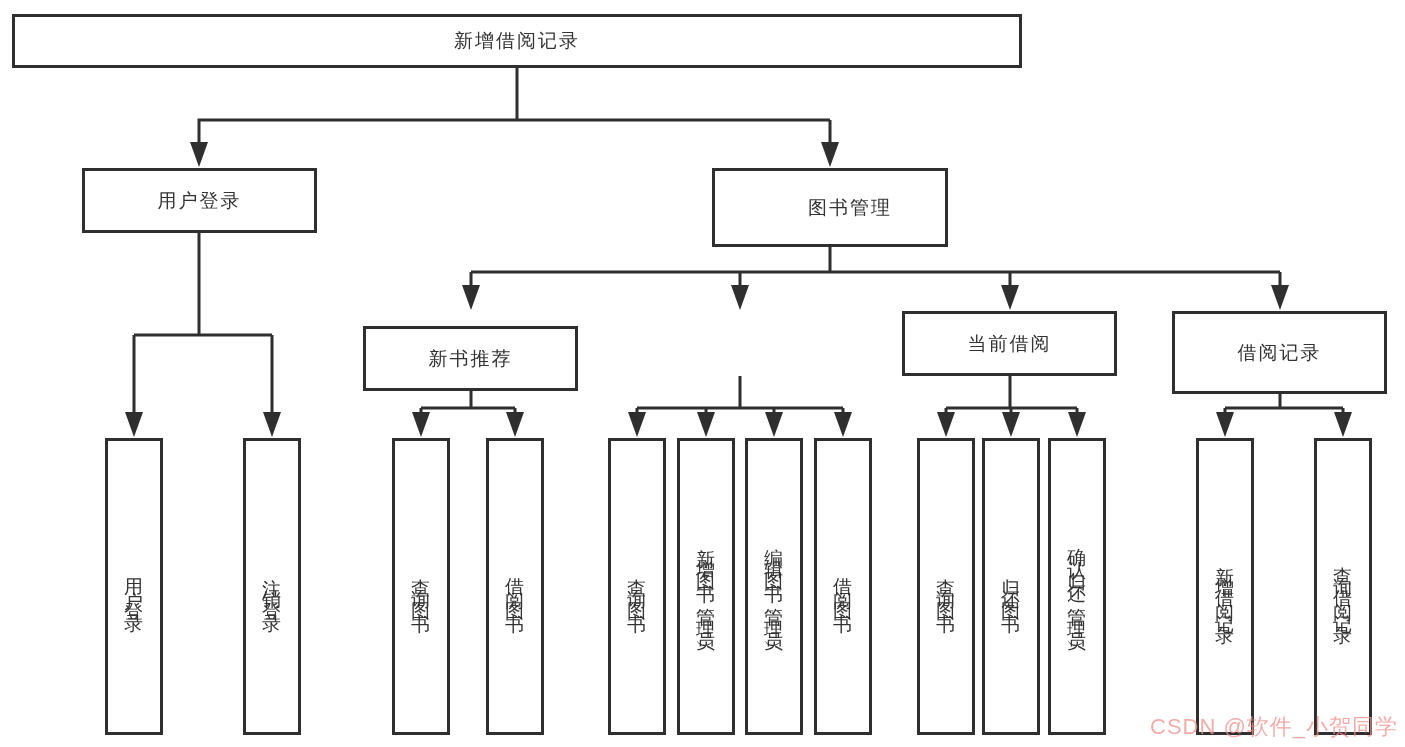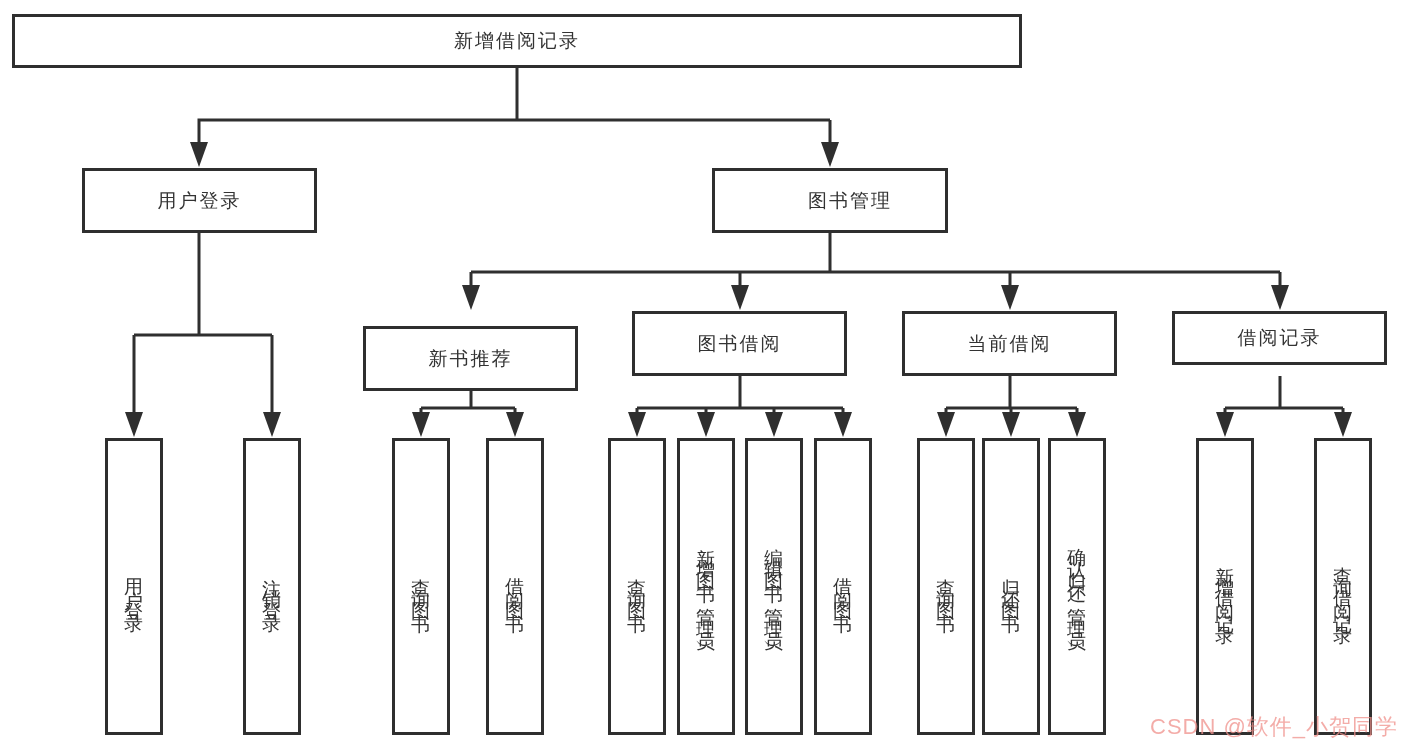--- a/index.html
+++ b/index.html
@@ -39,26 +39,26 @@
   }
   .node.leaf span {
     writing-mode: vertical-rl;
     text-orientation: mixed;
     letter-spacing: 12px;
     line-height: 1;
   }
   
   .n-root            { left: 12px;   top: 14px;  width: 1010px; height: 54px; }
   .n-user-login      { left: 82px;   top: 168px; width: 235px;  height: 65px; }
-  .n-book-mgmt       { left: 712px;  top: 168px; width: 236px;  height: 65px; padding-left: 40px; }
+  .n-book-mgmt       { left: 712px;  top: 168px; width: 236px;  height: 79px; padding-left: 40px; }
   
   .n-new-books       { left: 363px;  top: 326px; width: 215px;  height: 65px; }
   .n-book-borrow     { left: 632px;  top: 311px; width: 215px;  height: 65px; }
   .n-current-borrow  { left: 902px;  top: 311px; width: 215px;  height: 65px; align-items: center; }
-  .n-borrow-records  { left: 1172px; top: 311px; width: 215px;  height: 54px; }
+  .n-borrow-records  { left: 1172px; top: 311px; width: 215px;  height: 83px; }
   
   .leaf { top: 438px; width: 58px; height: 297px; }
   .n-l1a { left: 105px; }
   .n-l1b { left: 243px; }
   .n-l2a { left: 392px; }
   .n-l2b { left: 486px; }
   .n-l3a { left: 608px; }
   .n-l3b { left: 677px; }
   .n-l3c { left: 745px; }
   .n-l3d { left: 814px; }
@@ -135,23 +135,20 @@
   <div class="node hbox n-user-login">
     <span>用户登录</span>
   </div>
   <div class="node hbox n-book-mgmt">
     <span>图书管理</span>
   </div>
 
   <div class="node hbox n-new-books">
     <span>新书推荐</span>
   </div>
-  <div class="node hbox n-book-borrow">
-    <span>图书借阅</span>
-  </div>
   <div class="node hbox n-current-borrow">
     <span>当前借阅</span>
   </div>
   <div class="node hbox n-borrow-records">
     <span>借阅记录</span>
   </div>
 
   <div class="node leaf n-l1a">
     <span>用户登录</span>
   </div>

